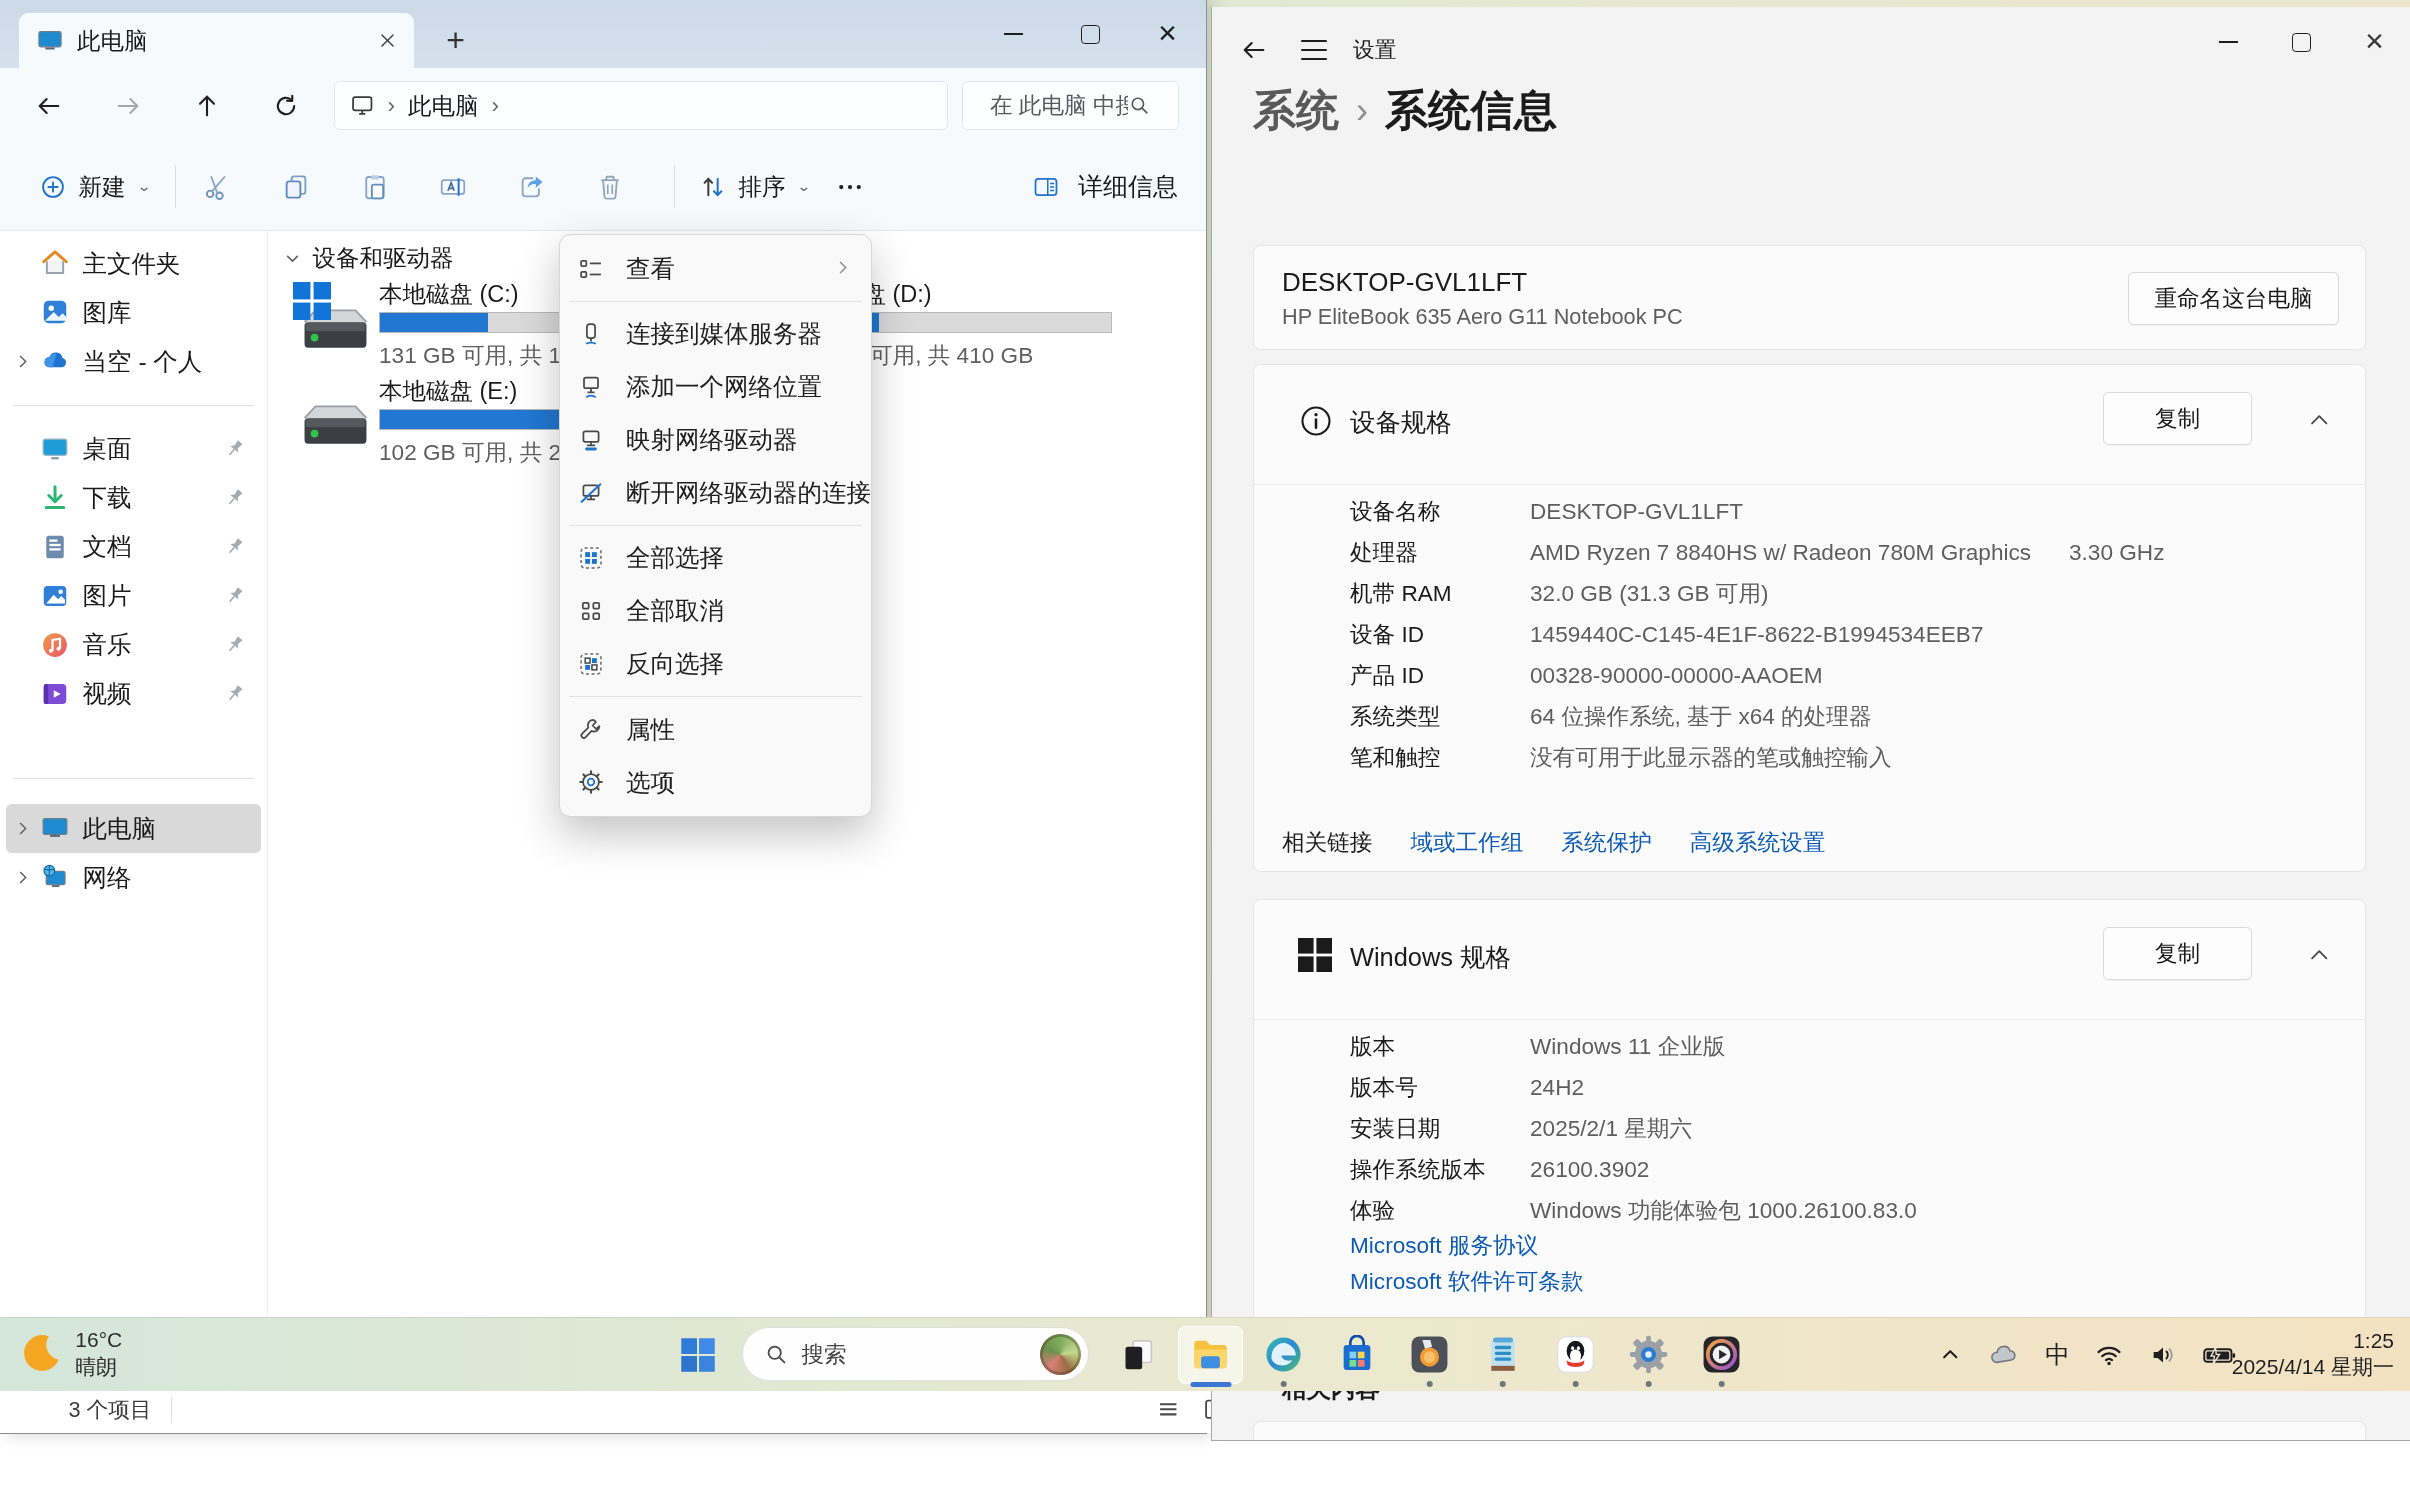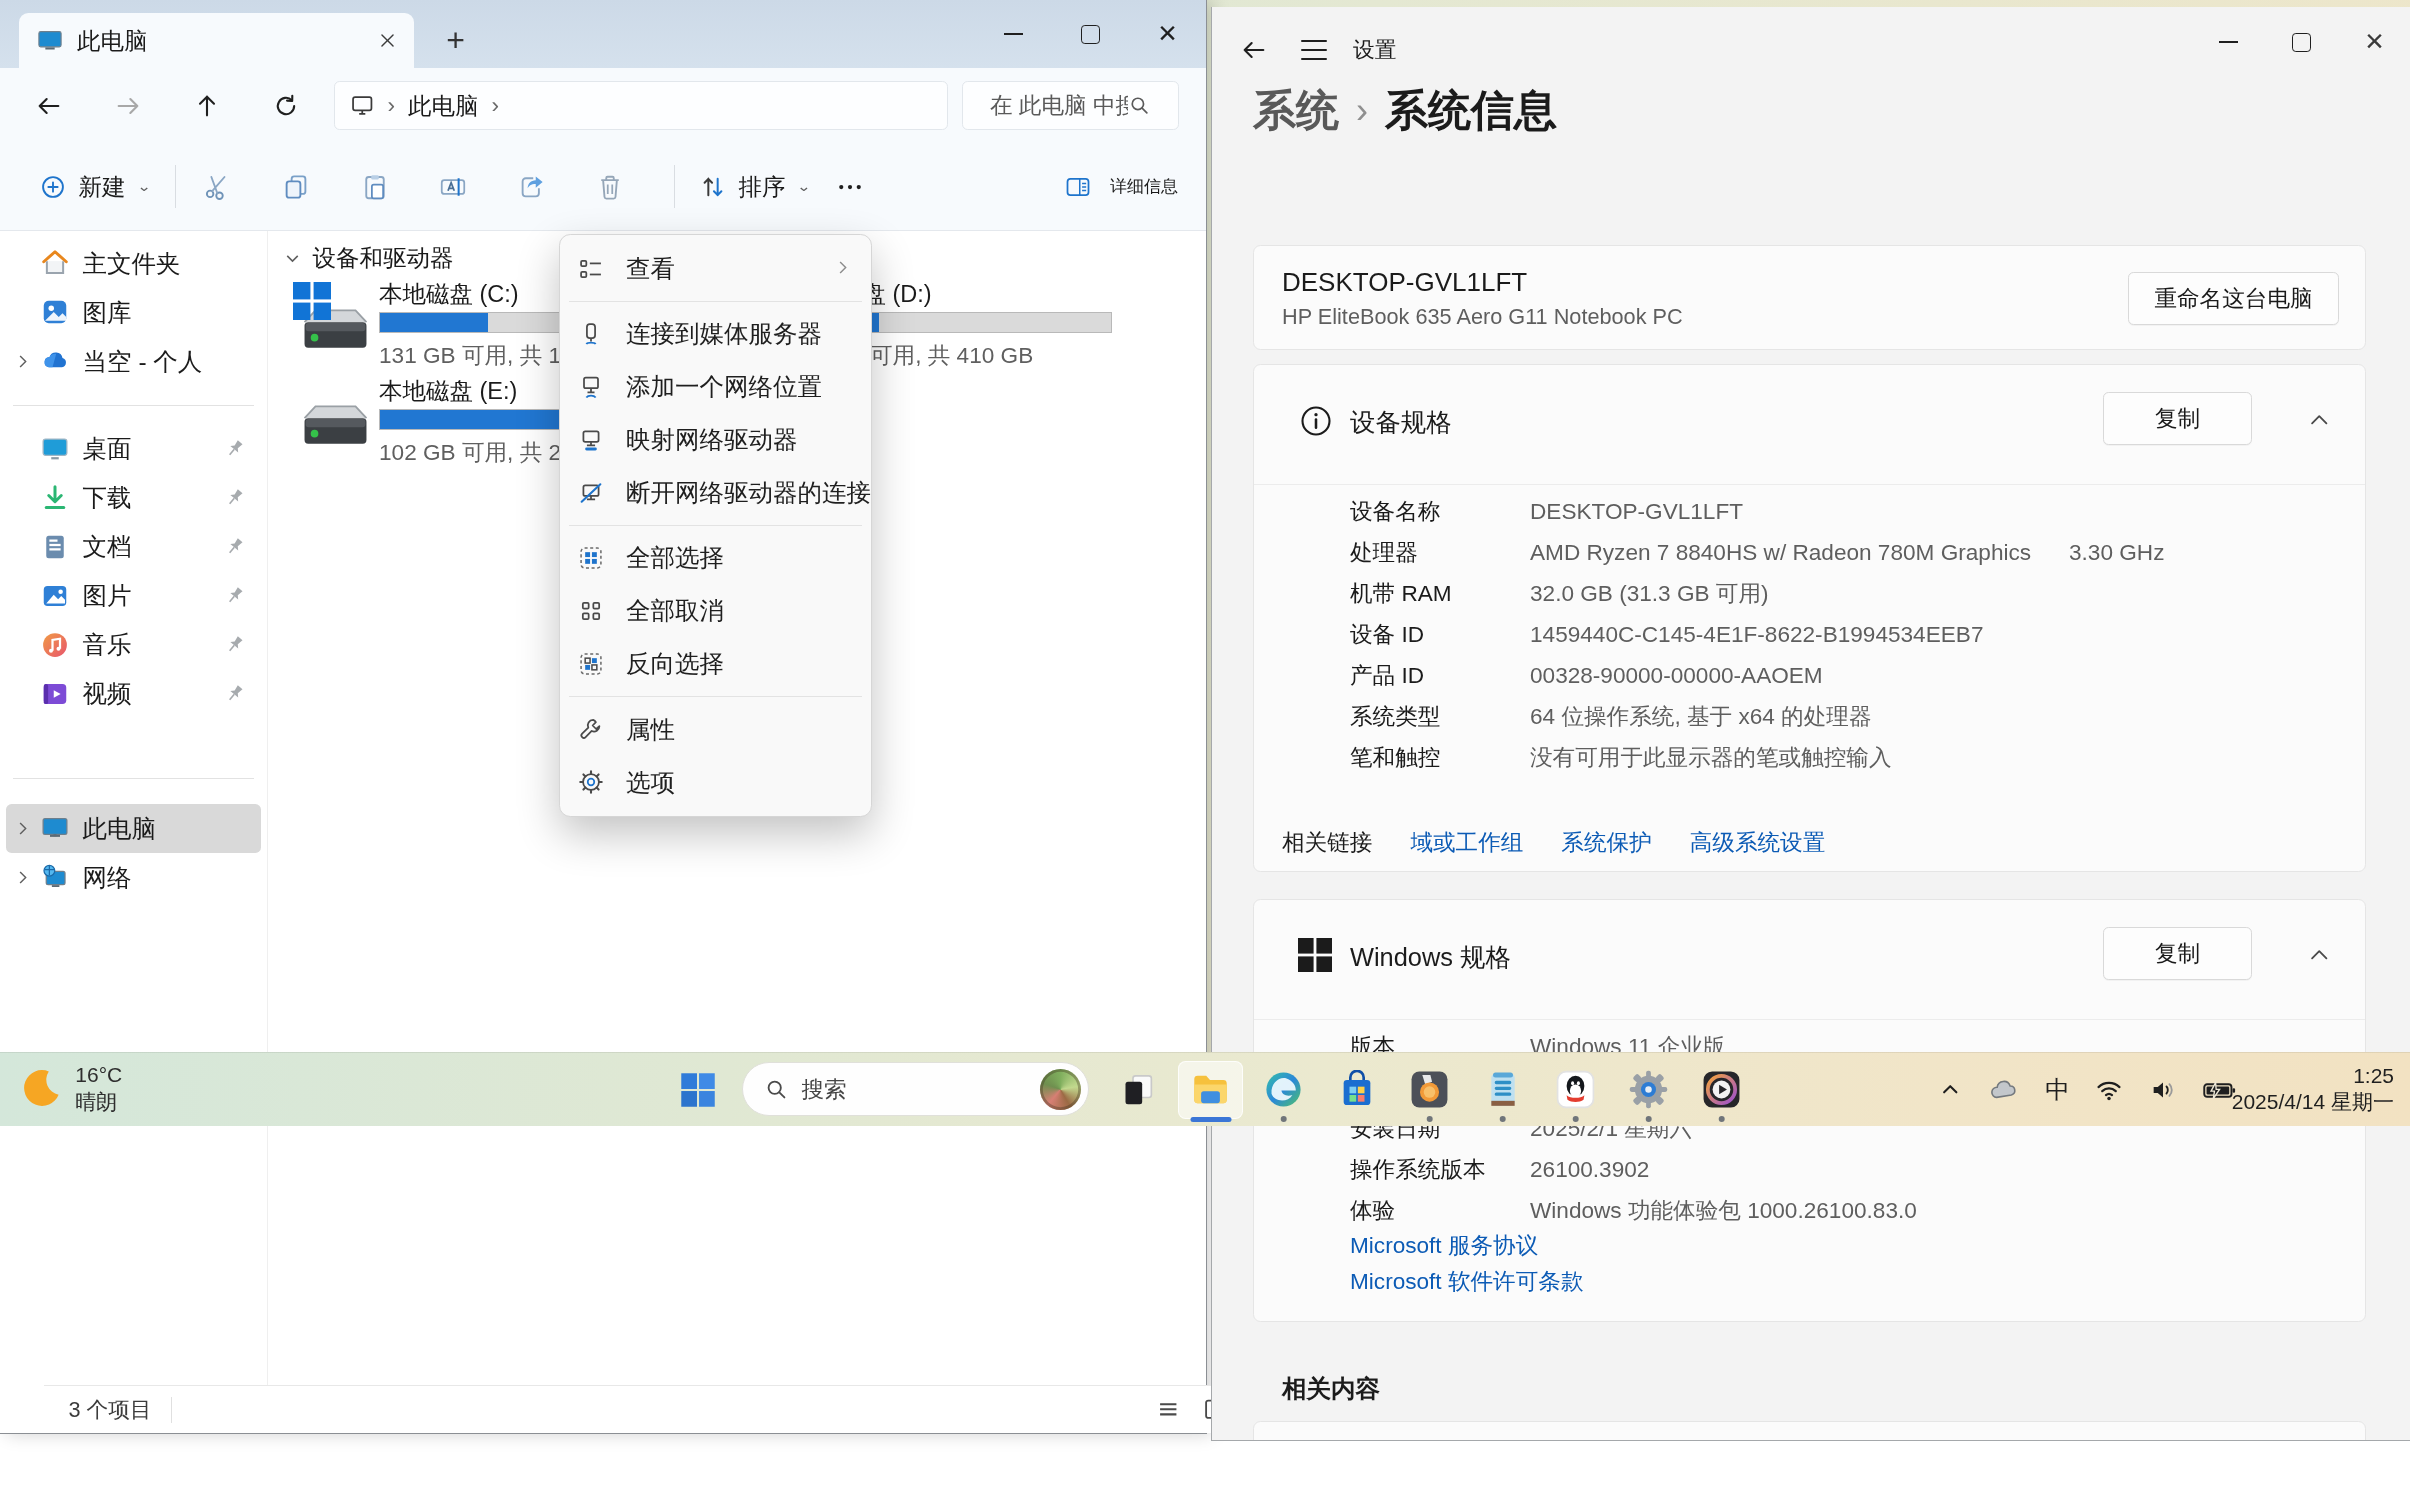--- a/index.html
+++ b/index.html
@@ -1,17 +1,17 @@
 <!DOCTYPE html>
 <html style="font-size:15px"><head>
 <meta charset="utf-8">
 <style>
   html,body{margin:0;padding:0;width:2411px;height:1507px;overflow:hidden;
     font-family:"Liberation Sans","DejaVu Sans",sans-serif;color:#1b1b1b;}
-  #desktop{position:relative;width:2411px;height:1126px;
+  #desktop{position:relative;width:2411px;height:1391px;
     background:linear-gradient(120deg,#cfe6d8 0%,#e4e8d2 45%,#f2e5c6 100%);}
   svg{display:block}
   
   #explorer{position:absolute;left:0;top:0;width:1207px;height:1434px;background:#fff;
     border:0.9px solid #8b8f94;border-left:none;border-top:none;box-sizing:border-box;box-shadow:5.6px 0 17px rgba(0,0,0,.18);}
   .ex-tabs{position:relative;height:68px;background:linear-gradient(180deg,#ccd9e7,#d5e1ed);}
   .ex-tab{position:absolute;left:19px;bottom:0;width:395px;height:55px;background:#f7fafd;
     border-radius:9.4px 9.4px 0 0;display:flex;align-items:center;padding:0 17px;box-sizing:border-box;}
   .ex-tab-title{font-size:23.5px;margin-left:13px;flex:1;}
   .ex-newtab{position:absolute;left:435px;bottom:7.5px;width:41px;height:41px;display:flex;align-items:center;justify-content:center;
@@ -29,21 +29,21 @@
   .crumb-sep{color:#6a6a6a;font-size:22.6px;}
   .addr-search{position:absolute;left:962px;top:13px;width:217px;height:49px;background:#fdfeff;border:0.9px solid #e2e7ec;
     border-radius:5.6px;display:flex;align-items:center;padding:0 27px;box-sizing:border-box;font-size:22.6px;color:#5a5a5a;}
   .addr-search .ph{flex:1;white-space:nowrap;overflow:hidden;}
   .ex-toolbar{height:88px;background:#f7fafd;border-bottom:0.9px solid #e4e8ed;display:flex;align-items:center;padding:0 28px;box-sizing:border-box;}
   .tb-pill{display:flex;align-items:center;gap:11.3px;font-size:23.5px;padding:9.4px 11.3px;border-radius:5.6px;}
   .tb-chev{font-size:17px;color:#5f5f5f;transform:scaleY(.8);}
   .tb-sep{width:0.9px;height:43px;background:#d9dde2;margin:0 13px;}
   .tb-btn{width:56px;height:56px;display:flex;align-items:center;justify-content:center;border-radius:5.6px;margin-right:22.6px;}
   .tb-btn:last-of-type{margin-right:0;}
-  .tb-right{margin-left:auto;display:flex;align-items:center;gap:18px;font-size:17px;}
+  .tb-right{margin-left:auto;display:flex;align-items:center;gap:18px;font-size:25px;}
   .ex-body{position:relative;height:1154px;background:#fff;}
   .ex-side{position:absolute;left:0;top:0;width:268px;height:100%;border-right:0.9px solid #efefef;padding-top:7.5px;box-sizing:border-box;}
   .sb-item{height:49px;display:flex;align-items:center;margin:0 5.6px;border-radius:5.6px;font-size:24.5px;}
   .sb-item.sel{background:#d9d9d9;}
   .sb-chev{width:34px;display:flex;justify-content:center;}
   .sb-icon{width:30px;height:30px;margin-right:13px;}
   .sb-label{flex:1;white-space:nowrap;}
   .sb-pin{width:24.5px;height:24.5px;margin-right:15px;opacity:.75;}
   .sb-div{height:0.9px;background:#e2e2e2;margin:19px 13px;}
   .sb-div.low{margin:60px 13px 24.5px;}

